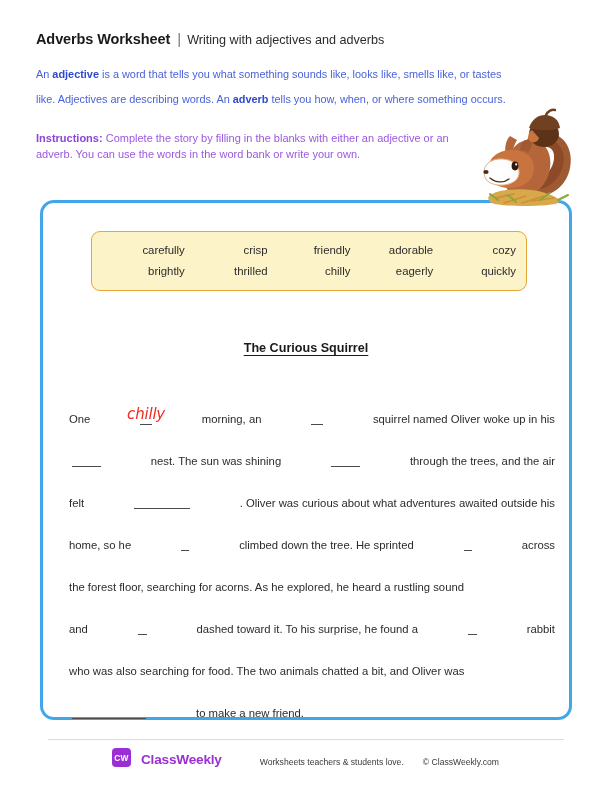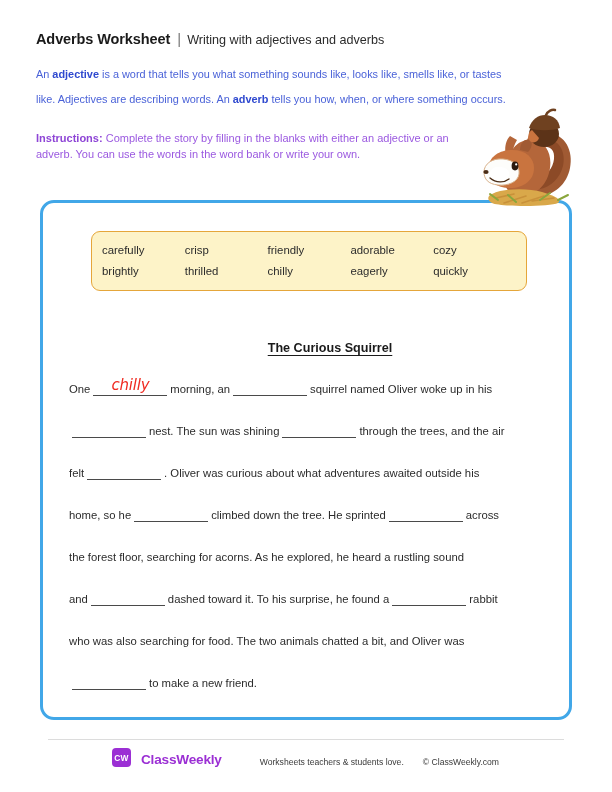--- a/index.html
+++ b/index.html
@@ -106,53 +106,53 @@
     border-radius: 9px;
     padding: 12px 10px 13px 10px;
   }
   .wb-row {
     display: flex;
     width: 100%;
   }
   .wb-row + .wb-row { margin-top: 9px; }
   .wb-cell {
     flex: 1 1 0;
-    text-align: left;
+    text-align: right;
     font-size: 11.4px;
     color: #2b2b2b;
   }
 
   
   .story-title {
     position: absolute;
     top: 138px;
     left: 0;
     width: 100%;
     text-align: center;
     font-size: 12.6px;
     font-weight: bold;
     color: #1a1a1a;
     text-decoration: underline;
     text-underline-offset: 3px;
-    margin-left: 24px;
   }
 
   .story {
     position: absolute;
     top: 180px;
     left: 26px;
     width: 486px;
   }
   .story-line {
     height: 42px;
     font-size: 11.3px;
     color: #2b2b2b;
     white-space: nowrap;
     display: flex;
-    align-items: flex-start;
+    align-items: flex-end;
+    gap: 47px;
   }
   .blank {
     display: inline-block;
     width: 74px;
     border-bottom: 1.2px solid #4a4a4a;
     height: 12px;
     margin: 0 3px;
     position: relative;
   }
   .blank.filled .answer {

